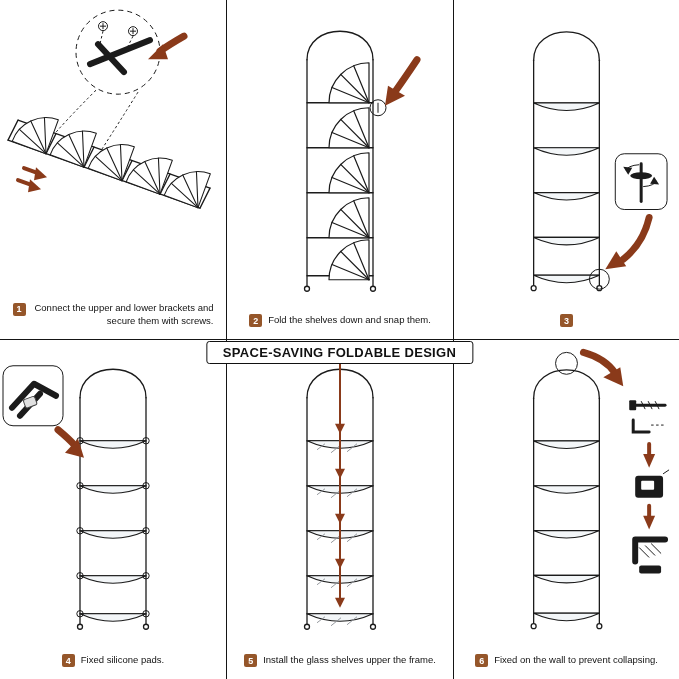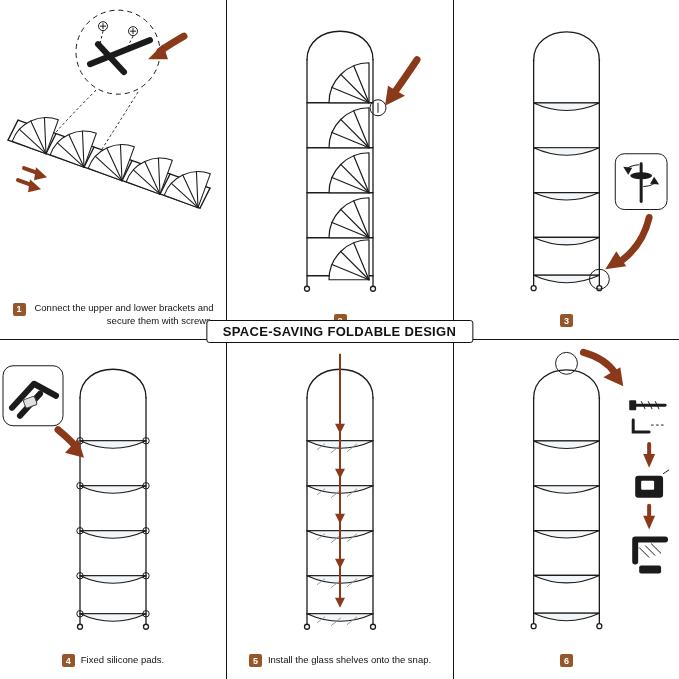--- a/index.html
+++ b/index.html
@@ -14,21 +14,21 @@
   .panel{position:relative;display:flex;flex-direction:column;background:#fff}
   .panel.c2,.panel.c3{border-left:1.2px solid #151515}
   .panel.r2{border-top:1.2px solid #151515}
   .illus{flex:1 1 auto;min-height:0;display:block;width:100%}
   .caption{flex:0 0 auto;display:flex;align-items:flex-start;justify-content:center;gap:6px;padding:2px 8px 12px}
   .badge{flex:0 0 auto;width:13px;height:13px;background:var(--step-badge);color:#fff;
          font-size:9px;font-weight:bold;display:flex;align-items:center;justify-content:center;
          border-radius:2px;margin-top:0.5px}
   .cap-text{font-size:9.5px;color:#111;line-height:1.3}
   .cap-wrap{max-width:182px;text-align:right}
-  .banner{position:absolute;top:320px;left:50%;transform:translateX(-50%);z-index:5;
+  .banner{position:absolute;top:341px;left:50%;transform:translateX(-50%);z-index:5;
           background:#fff;border:1.5px solid #111;border-radius:3px;padding:3px 16px;
           font-size:13px;font-weight:bold;letter-spacing:0.3px;color:#111;white-space:nowrap}
   
   .ln{stroke:var(--line);stroke-width:1.3;fill:none;stroke-linecap:round;stroke-linejoin:round}
   .lnf{stroke:var(--line);stroke-width:1.2;fill:#fff;stroke-linecap:round;stroke-linejoin:round}
   .lnthin{stroke:var(--line);stroke-width:1;fill:none}
   .thick{stroke:var(--line);stroke-width:6;fill:none;stroke-linecap:round;stroke-linejoin:round}
   .thick2{stroke:var(--line);stroke-width:3;fill:none;stroke-linecap:round}
   .dash{stroke-dasharray:5 4}
   .dash2{stroke-dasharray:2.5 2.5}
@@ -140,20 +140,21 @@
           <circle class="lnthin" cx="151" cy="100" r="8"></circle>
           <line class="lnthin" x1="151" y1="95" x2="151" y2="105"></line>
         </g>
         <g>
           <path class="arrowS" d="M190,52 Q178,70 168,84"></path>
           <polygon class="arrowF" points="158,98 161,78 178,88"></polygon>
         </g>
       </svg>
       <div class="caption">
         <span class="badge">2</span>
+        <span class="cap-text">Fold the shelves down and snap them.</span>
       </div>
     </section>
 
     <section class="panel c3 r1">
       <svg class="illus" viewBox="0 0 226 296" preserveAspectRatio="xMidYMid meet">
         <use href="#rackframe" class="ln"></use>
         <use href="#rungs" class="ln"></use>
         <g>
           <use href="#lens" x="113" y="95" class="glass"></use>
           <use href="#lens" x="113" y="140" class="glass"></use>
@@ -256,21 +257,21 @@
           <line class="arrowS3" x1="113" y1="8" x2="113" y2="256"></line>
           <polygon class="arrowF" points="108,78 118,78 113,88"></polygon>
           <polygon class="arrowF" points="108,123 118,123 113,133"></polygon>
           <polygon class="arrowF" points="108,168 118,168 113,178"></polygon>
           <polygon class="arrowF" points="108,213 118,213 113,223"></polygon>
           <polygon class="arrowF" points="108,252 118,252 113,262"></polygon>
         </g>
       </svg>
       <div class="caption">
         <span class="badge">5</span>
-        <span class="cap-text">Install the glass shelves onto the snap.</span>
+        <span class="cap-text">Install the glass shelves upper the frame.</span>
       </div>
     </section>
 
     <section class="panel c3 r2">
       <svg class="illus" viewBox="0 0 226 300" preserveAspectRatio="xMidYMid meet">
         <use href="#rackframe" class="ln"></use>
         <use href="#rungs" class="ln"></use>
         <g>
           <use href="#lens" x="113" y="95" class="glass"></use>
           <use href="#lens" x="113" y="140" class="glass"></use>
@@ -308,20 +309,21 @@
         <g>
           <path class="thick" d="M182,216 L182,194 L212,194"></path>
           <line class="lnthin" x1="186" y1="202" x2="196" y2="212"></line>
           <line class="lnthin" x1="192" y1="200" x2="202" y2="210"></line>
           <line class="lnthin" x1="198" y1="198" x2="208" y2="208"></line>
           <rect class="darkF" x="186" y="220" width="22" height="8" rx="2"></rect>
         </g>
       </svg>
       <div class="caption">
         <span class="badge">6</span>
+        <span class="cap-text">Fixed on the wall to prevent collapsing.</span>
       </div>
     </section>
 
   </div>
 
   <div class="banner">
     <span>SPACE-SAVING FOLDABLE DESIGN</span>
   </div>
 </div>
 

